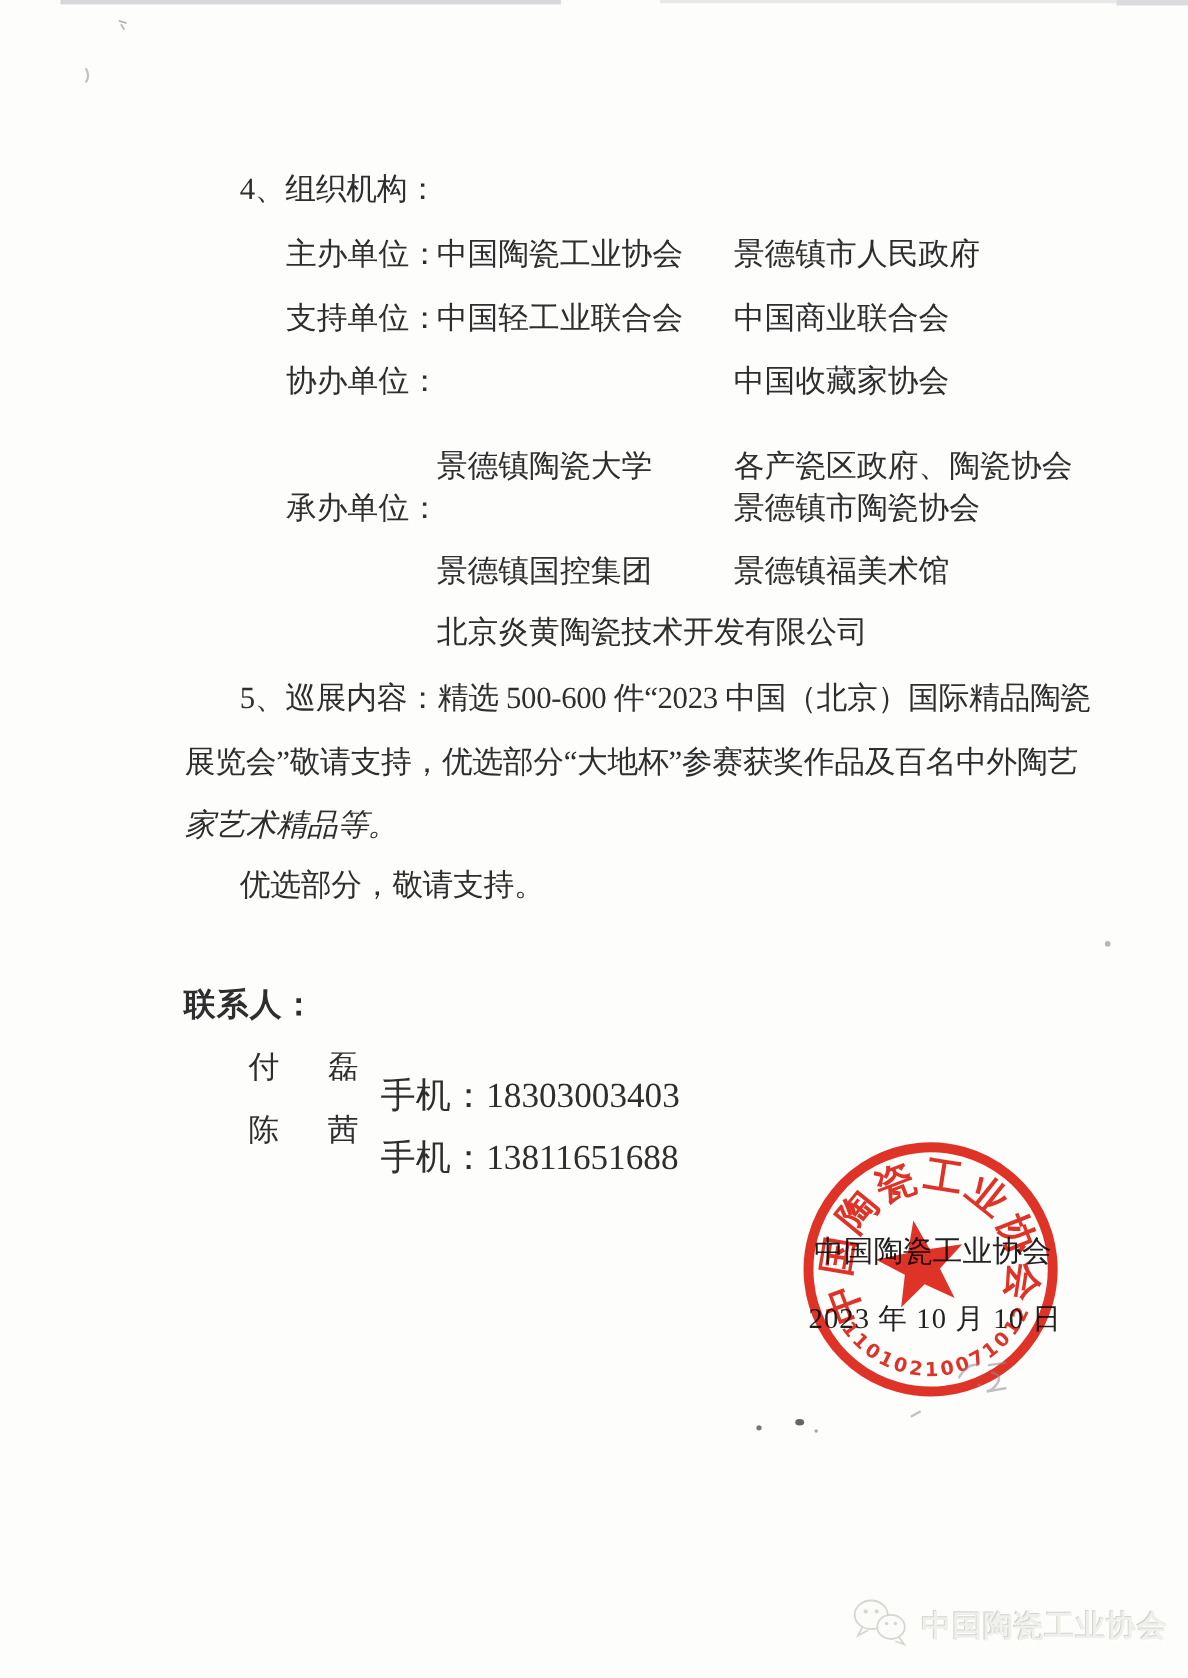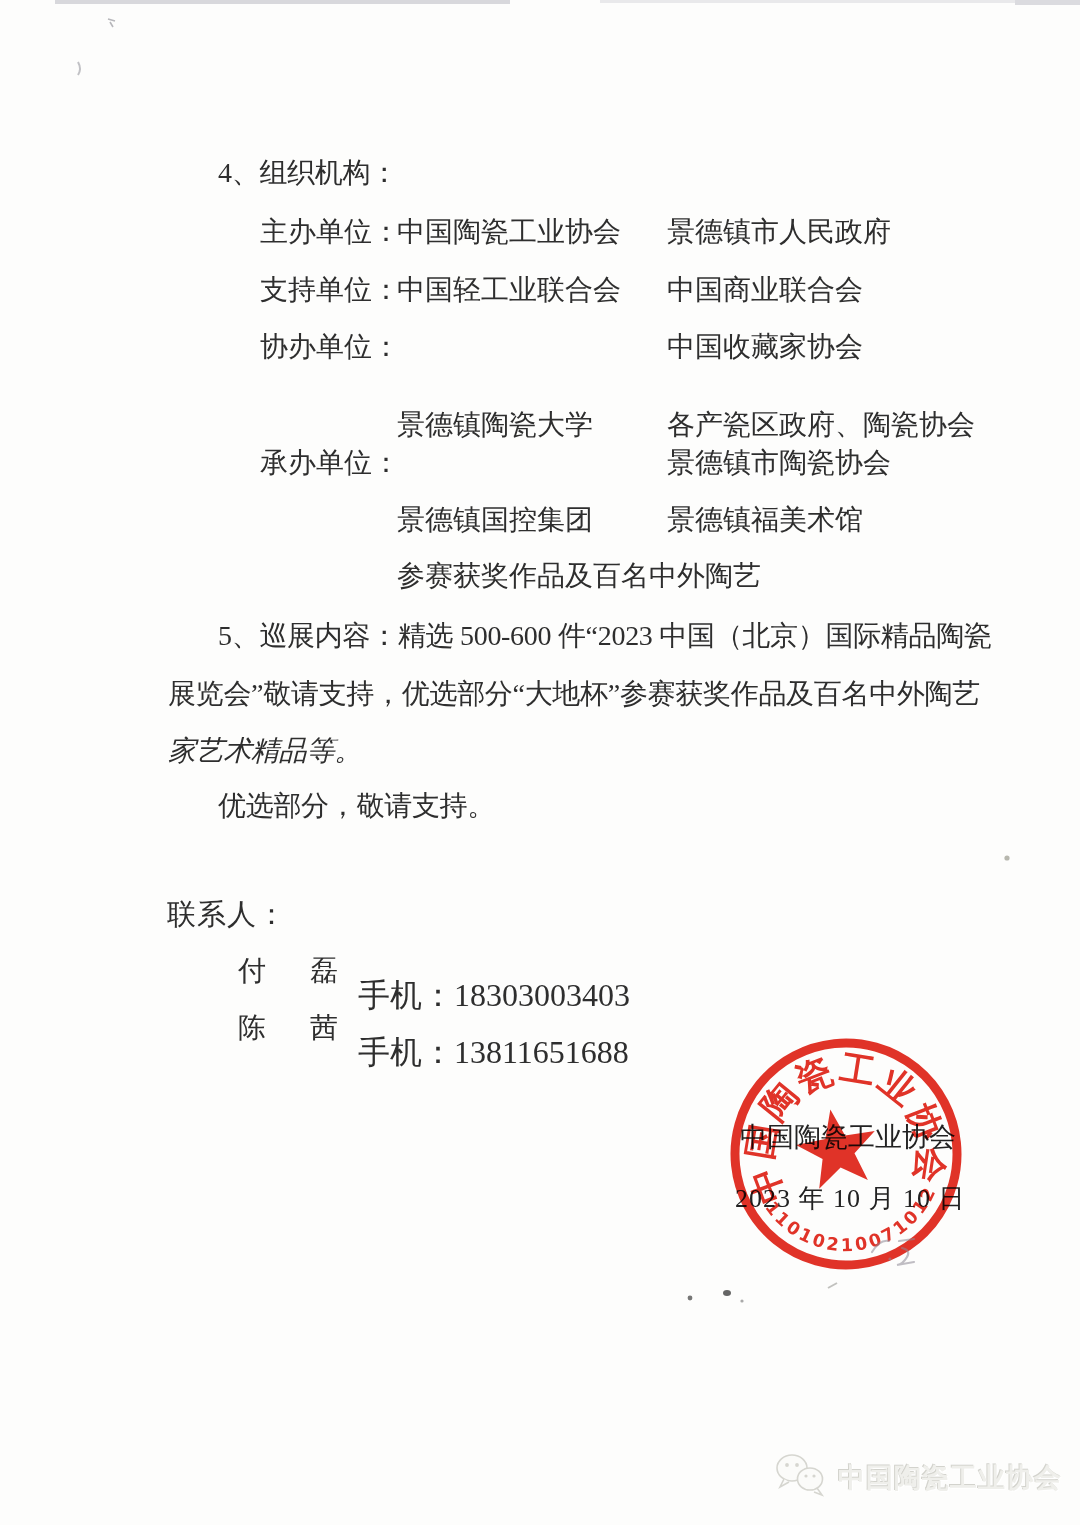--- a/index.html
+++ b/index.html
@@ -17,23 +17,23 @@
     line-height:34px;
     letter-spacing:-0.3px;
     white-space:nowrap;
   }
   .org-row{position:absolute;left:0;top:0;width:1080px;height:34px;text-align:right;}
   .org-label{position:absolute;left:260px;font-size:28px;line-height:34px;white-space:nowrap;}
   .org-col1{position:absolute;left:397px;font-size:28px;line-height:34px;white-space:nowrap;}
   .org-col2{position:absolute;left:667px;font-size:28px;line-height:34px;white-space:nowrap;}
   .contacts-heading{
     position:absolute;left:167px;top:897px;
-    font-size:29px;font-weight:normal;line-height:34px;letter-spacing:1px;
+    font-size:29px;font-weight:bold;line-height:34px;letter-spacing:1px;
   }
-  .contact-row{position:absolute;left:16px;width:967px;height:34px;font-family:Liberation Serif, serif;}
+  .contact-row{position:absolute;left:4px;width:967px;height:34px;font-family:Liberation Serif, serif;}
   .contact-name{position:absolute;left:222px;font-size:28px;line-height:34px;letter-spacing:8px;white-space:nowrap;}
   .contact-phone{position:absolute;left:342px;font-size:32px;line-height:34px;white-space:nowrap;margin-top:24px;}
   .sig-org{
     position:absolute;left:740px;top:1121px;
     font-size:27px;line-height:32px;white-space:nowrap;color:#222;
   }
   .sig-date{
     position:absolute;left:735px;top:1183px;
     font-size:26px;line-height:32px;letter-spacing:1px;white-space:nowrap;color:#222;
   }
@@ -83,21 +83,21 @@
     <span class="org-label">承办单位：</span>
     <span class="org-col2">景德镇市陶瓷协会</span>
   </div>
   <div class="org-row" style="top:503px;">
     <span class="org-label"></span>
     <span class="org-col1">景德镇国控集团</span>
     <span class="org-col2">景德镇福美术馆</span>
   </div>
   <div class="org-row" style="top:559px;">
     <span class="org-label"></span>
-    <span class="org-col1">参赛获奖作品及百名中外陶艺</span>
+    <span class="org-col1">北京炎黄陶瓷技术开发有限公司</span>
     <span class="org-col2"></span>
   </div>
 
   <div class="line" style="left:218px;top:619px;">5、巡展内容：精选 500-600 件“2023 中国（北京）国际精品陶瓷</div>
   <div class="line" style="left:168px;top:677px;">展览会”敬请支持，优选部分“大地杯”参赛获奖作品及百名中外陶艺</div>
   <div class="line" style="left:168px;top:734px;font-style:italic;">家艺术精品等。</div>
 
   <div class="line" style="left:218px;top:789px;">优选部分，敬请支持。</div>
 
   <div class="contacts-heading">联系人：</div>

